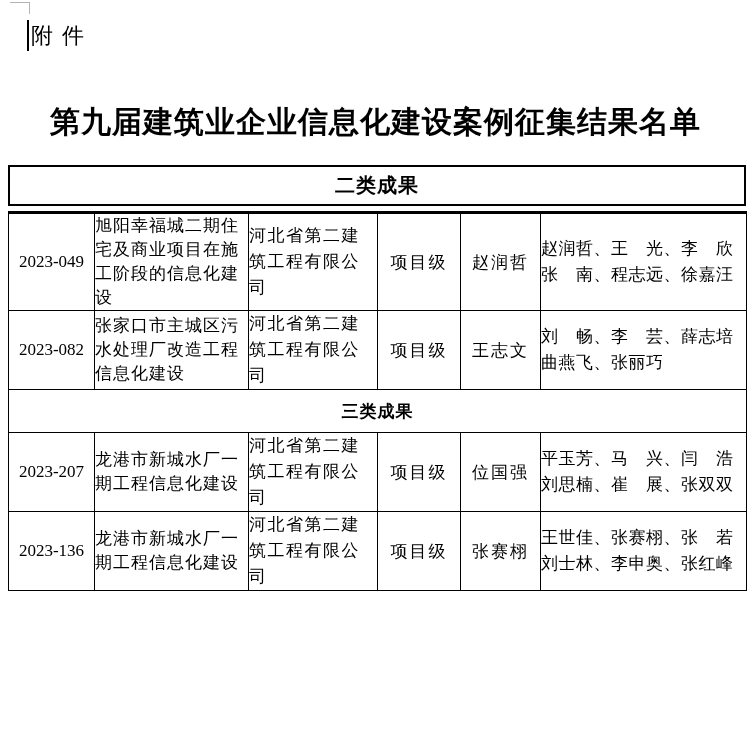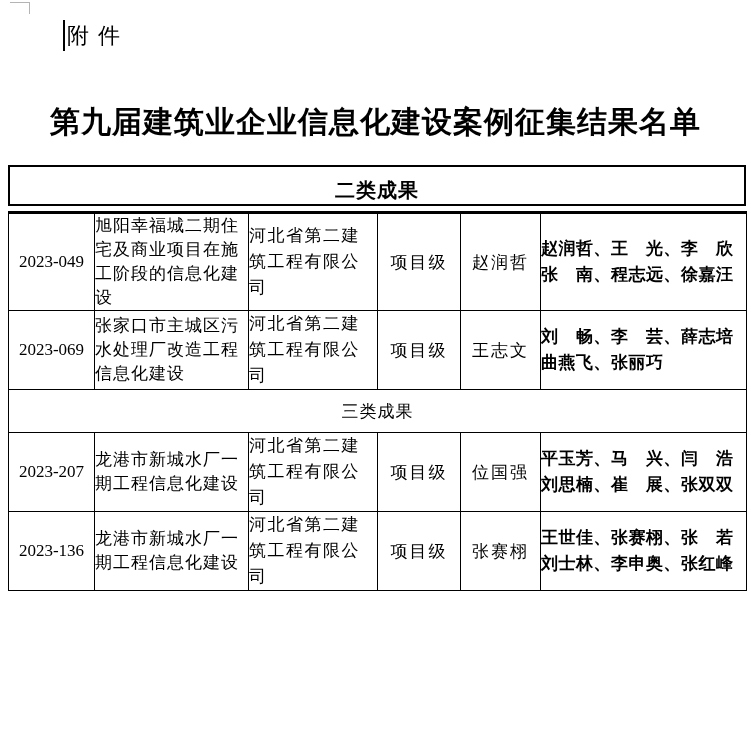--- a/index.html
+++ b/index.html
@@ -12,42 +12,42 @@
     color:#000;
   }
   .corner-mark{
     position:absolute;left:10px;top:2px;
     width:19px;height:11px;
     border-top:1px solid #b4b4b4;
     border-right:1px solid #b4b4b4;
   }
   .attachment{
     position:absolute;left:27px;top:20px;
-    display:flex;align-items:center;margin-left:36px;
+    display:flex;align-items:center;
   }
   .text-cursor{
     width:2px;height:31px;background:#000;margin-right:2px;
   }
   .attachment-label{
     font-size:22px;letter-spacing:9px;line-height:31px;
   }
   .doc-title{
     position:absolute;left:0;top:102px;width:100%;
     margin:0;text-align:center;
     font-size:30px;font-weight:bold;letter-spacing:1px;
     font-family:"Liberation Serif", serif;
   }
   .tablewrap{
     position:absolute;left:8px;top:165px;width:738px;
   }
   .section-box{
     box-sizing:border-box;
     border:2px solid #000;
     height:41px;width:738px;
-    display:flex;align-items:flex-end;justify-content:center;
+    display:flex;align-items:center;justify-content:center;
     font-family:"DejaVu Sans", sans-serif;
     font-size:20px;font-weight:bold;letter-spacing:1px;
   }
   table.results{
     margin-top:5px;
     width:738px;
     border-collapse:collapse;
     table-layout:fixed;
     border:1.5px solid #000;
     border-top:3px solid #000;
@@ -55,38 +55,38 @@
   table.results td{
     border:1px solid #000;
     vertical-align:middle;
     font-size:17px;
     padding:0;
     overflow:hidden;
   }
   td.sec-row{
     height:42px;text-align:center;
     font-family:"DejaVu Sans", sans-serif;
-    font-size:20px;font-weight:normal;letter-spacing:1px;
+    font-size:20px;font-weight:bold;letter-spacing:1px;
   }
   .r-tall td{height:96px;}
   .r-mid td{height:76px;}
   .r-mid2 td{height:74px;}
   td.c-id{text-align:center;}
   td.c-project{
     text-align:left;padding:0 7px;
     line-height:24px;letter-spacing:1px;
     word-break:break-all;
   }
   td.c-company{
     text-align:left;padding:0 9px;
     line-height:26px;letter-spacing:1.5px;
     word-break:break-all;
   }
   td.c-level,td.c-leader{text-align:center;letter-spacing:2px;}
-  td.c-team{padding:0 6px;line-height:26px;letter-spacing:0.5px;font-weight:bold;}
+  td.c-team{padding:0 6px;line-height:26px;letter-spacing:0.5px;}
   .team-line{white-space:nowrap;}
 </style>
 </head>
 <body>
 
 <div class="page">
 
   <div class="corner-mark"></div>
 
   <div class="attachment">
@@ -119,21 +119,21 @@
         <td class="c-company">河北省第二建筑工程有限公司</td>
         <td class="c-level">项目级</td>
         <td class="c-leader">赵润哲</td>
         <td class="c-team">
           <div class="team-line">赵润哲、王　光、李　欣</div>
           <div class="team-line">张　南、程志远、徐嘉汪</div>
         </td>
       </tr>
 
       <tr class="r-mid">
-        <td class="c-id">2023-069</td>
+        <td class="c-id">2023-082</td>
         <td class="c-project">张家口市主城区污水处理厂改造工程信息化建设</td>
         <td class="c-company">河北省第二建筑工程有限公司</td>
         <td class="c-level">项目级</td>
         <td class="c-leader">王志文</td>
         <td class="c-team">
           <div class="team-line">刘　畅、李　芸、薛志培</div>
           <div class="team-line">曲燕飞、张丽巧</div>
         </td>
       </tr>
 

